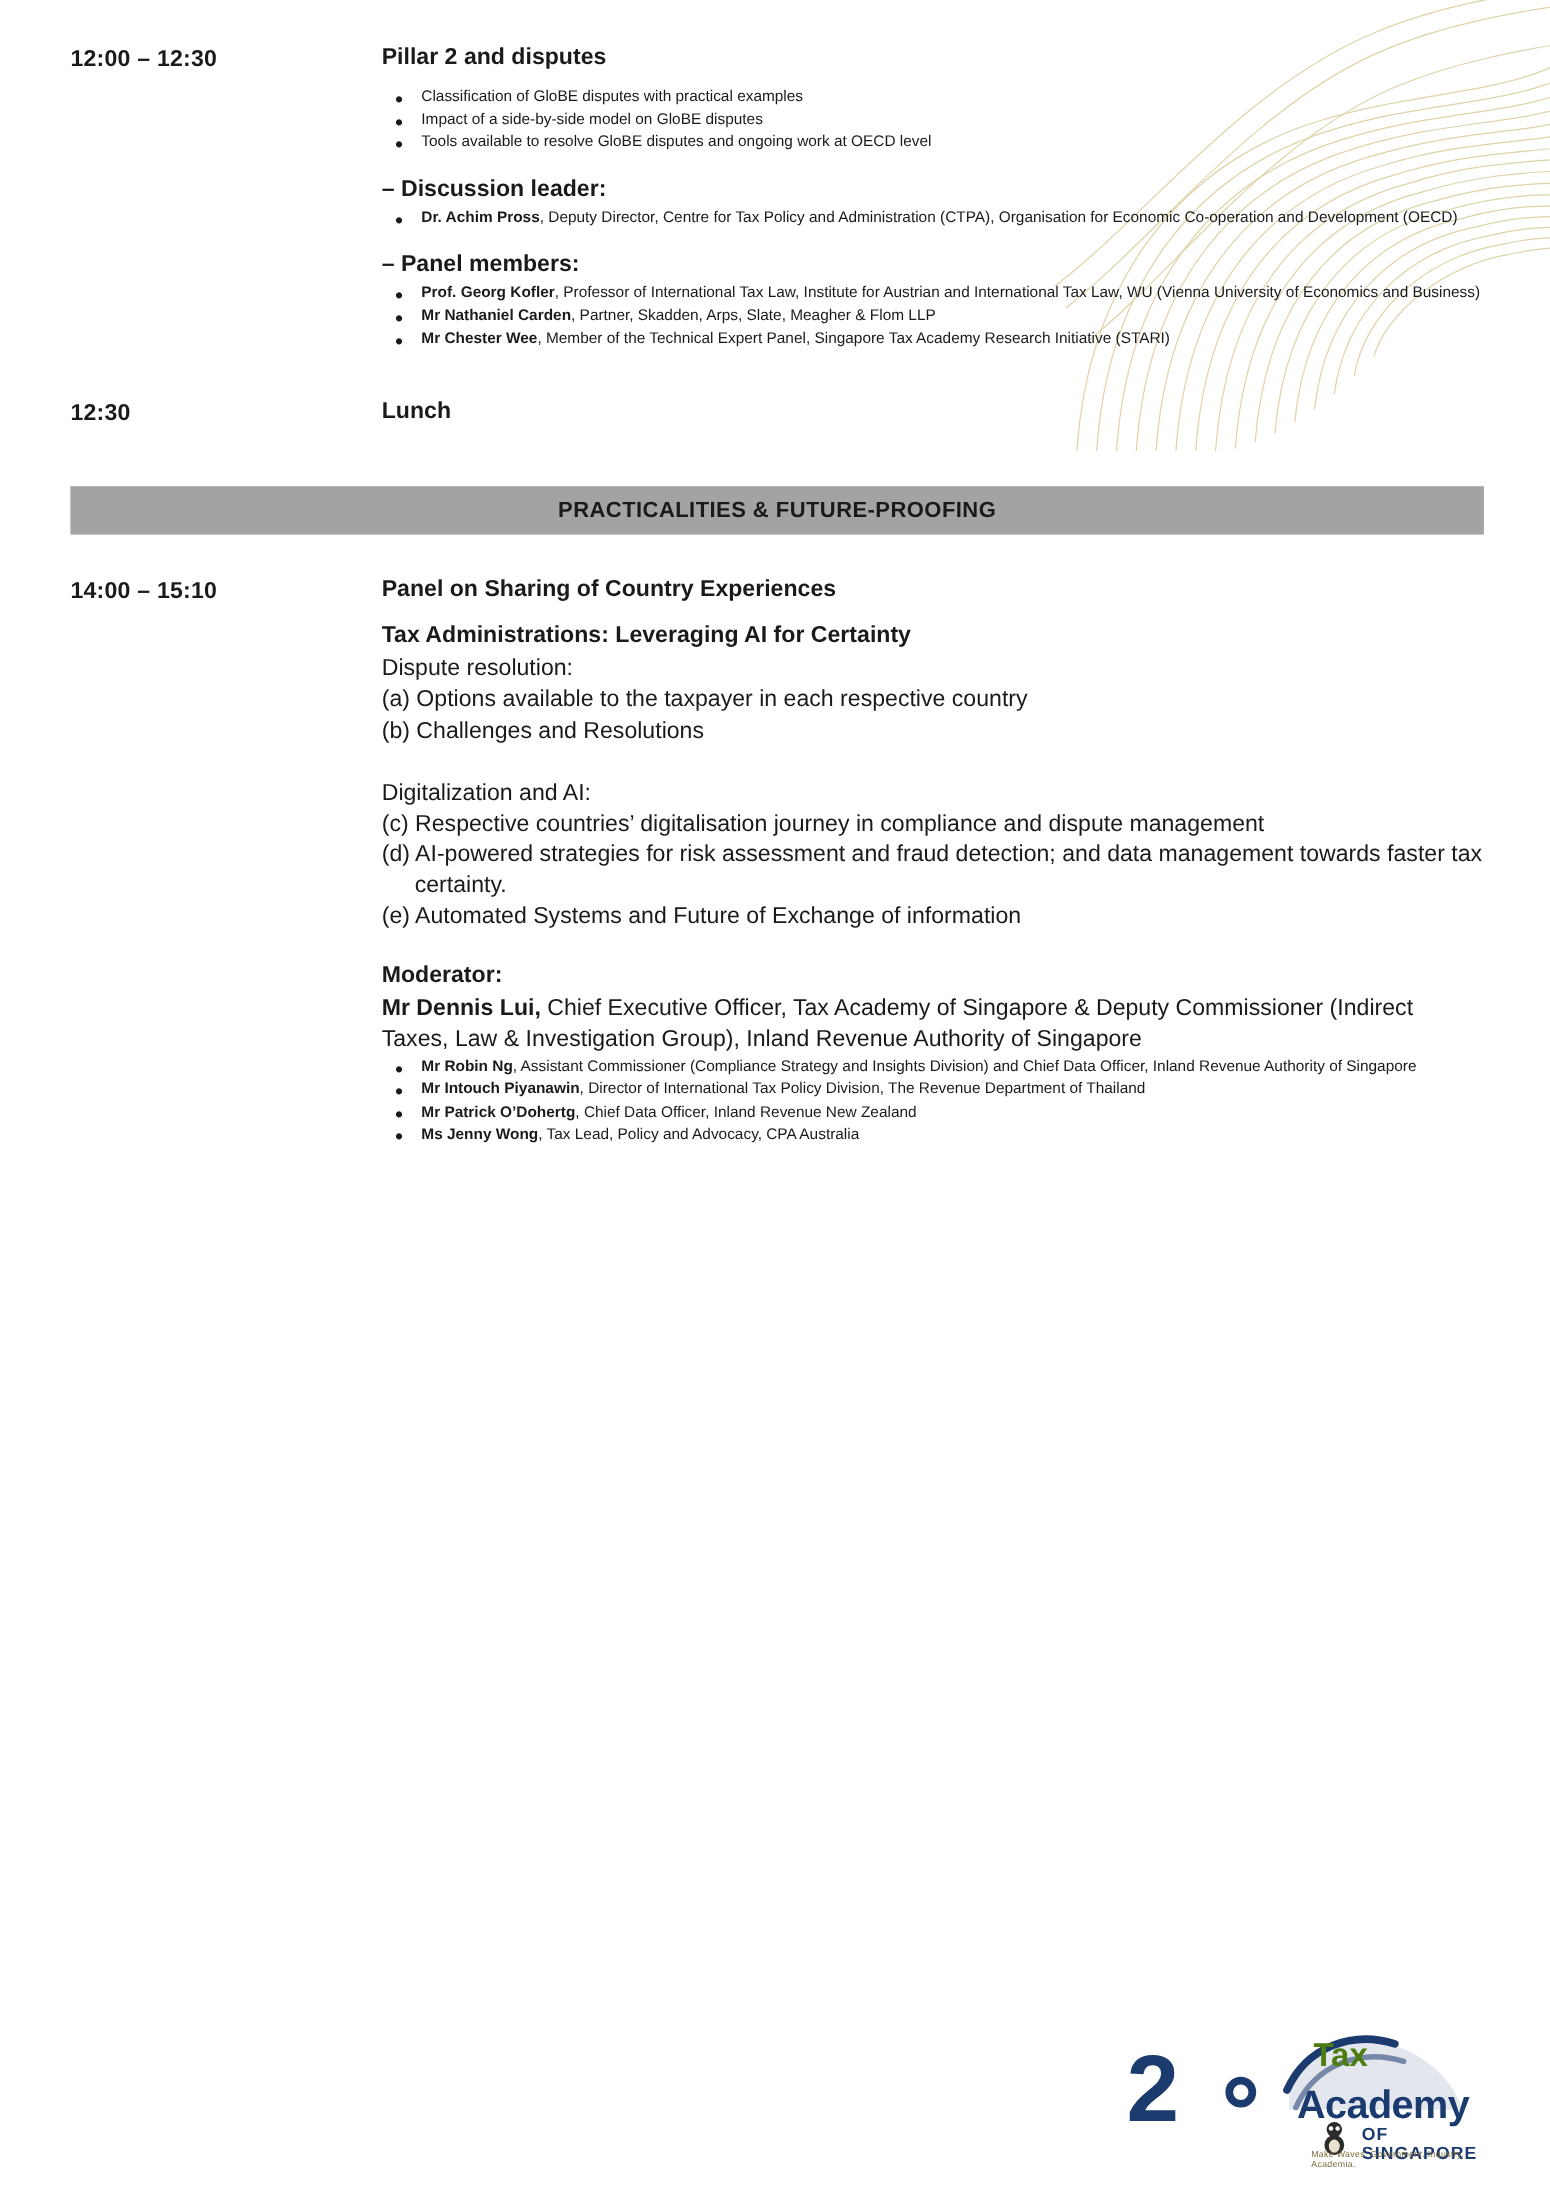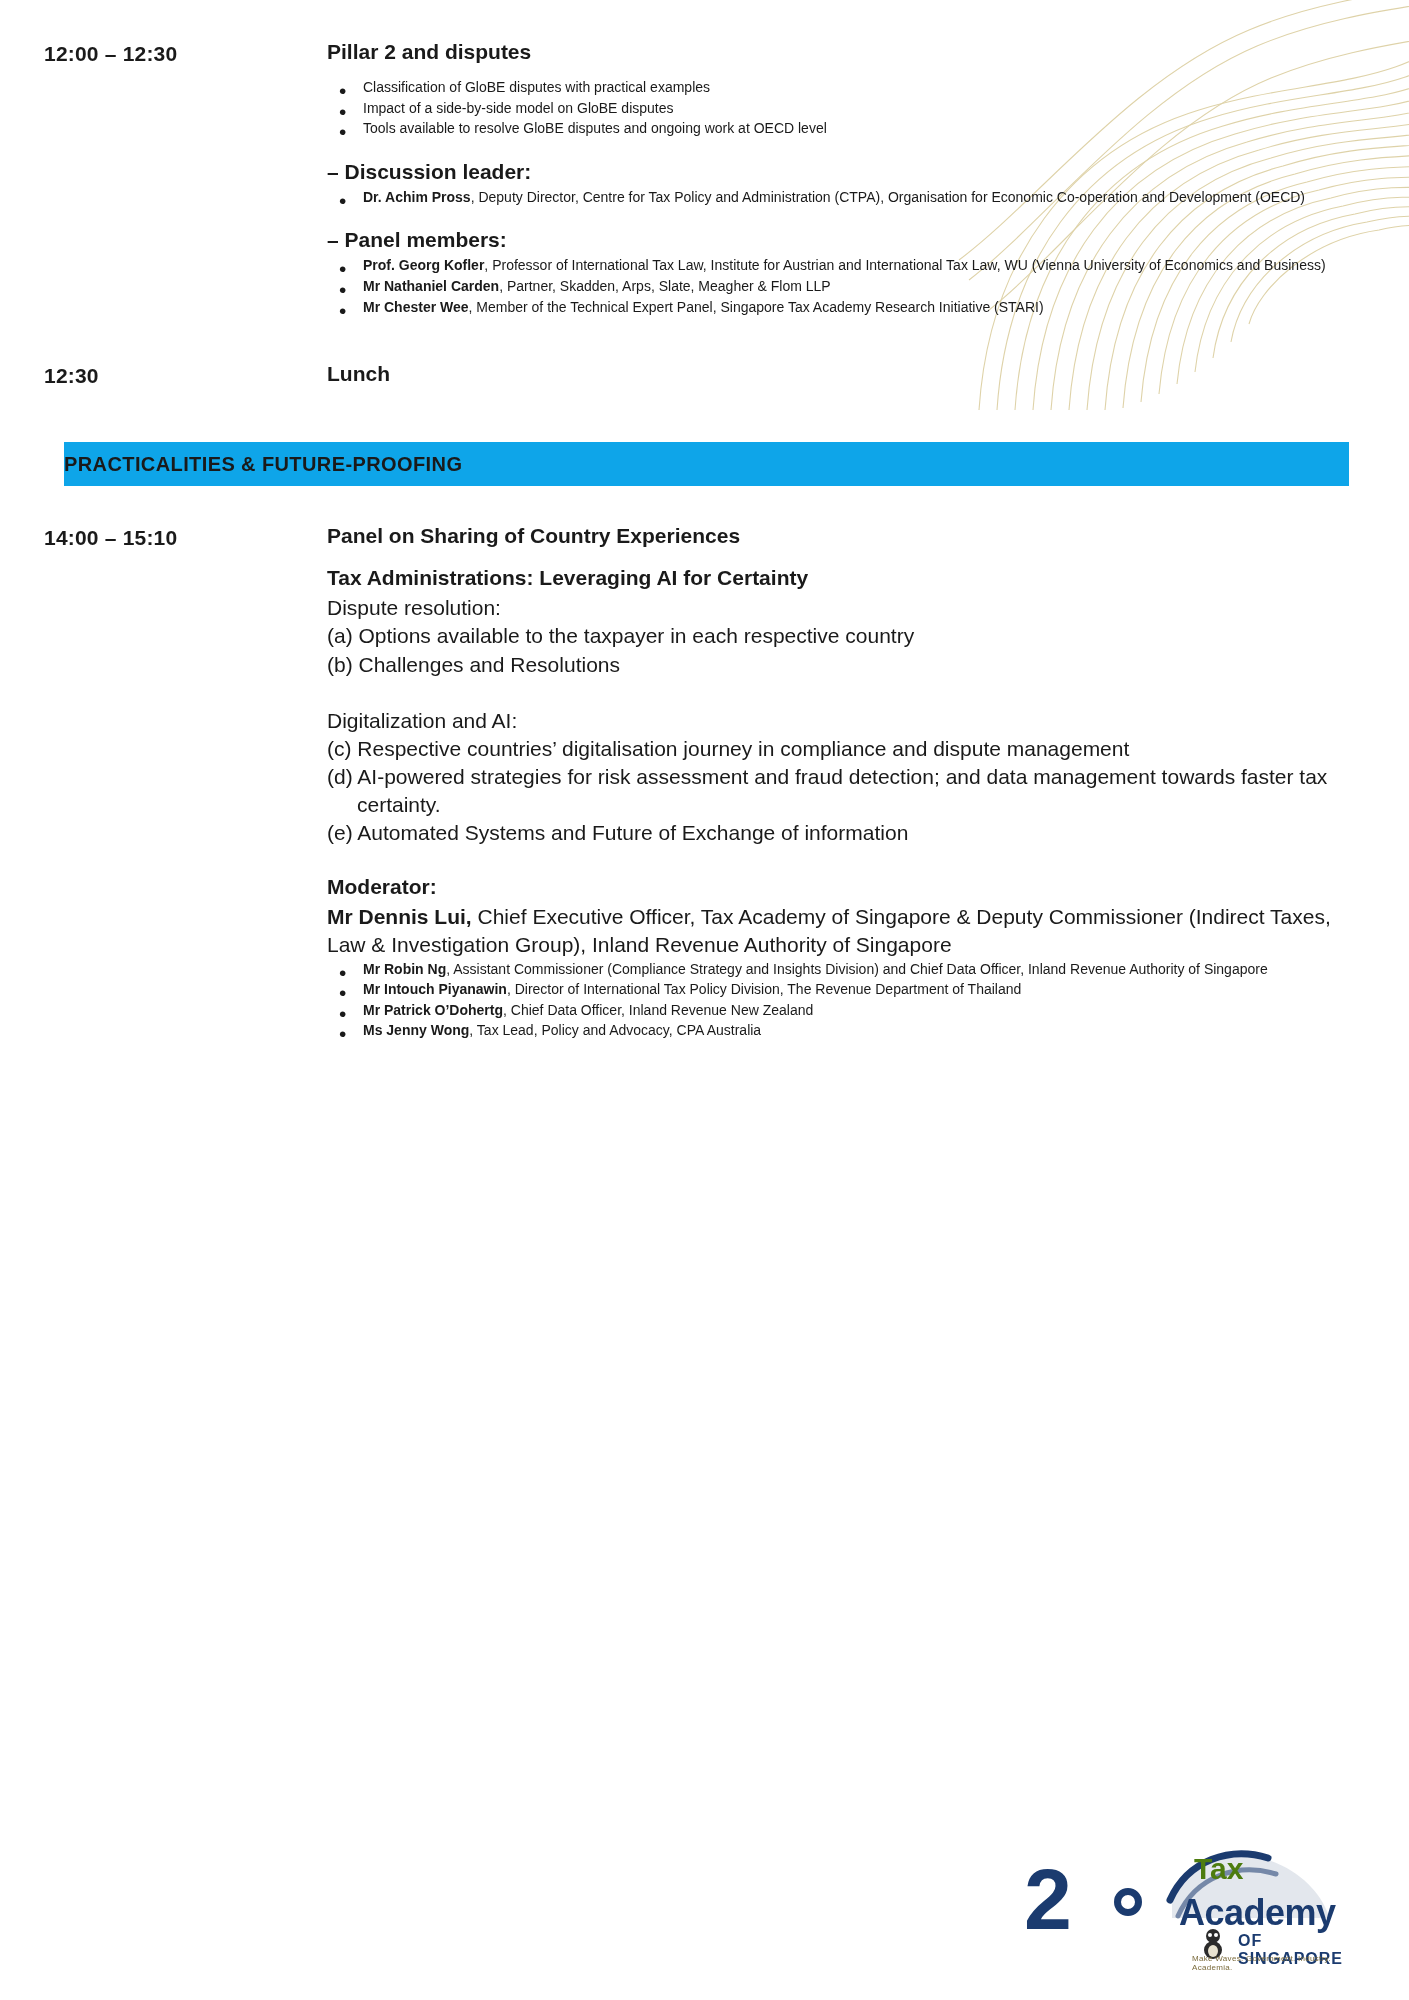--- a/index.html
+++ b/index.html
@@ -27,21 +27,21 @@
     right: -60px;
     width: 520px;
     height: 460px;
     pointer-events: none;
     z-index: 0;
   }
 
   .content {
     position: relative;
     z-index: 2;
-    padding-left: 44px;
+    padding-left: 64px;
     padding-right: 60px;
   }
 
   .row {
     display: flex;
     align-items: flex-start;
     margin-bottom: 0;
   }
   .time {
     width: 283px;
@@ -94,25 +94,26 @@
     font-size: 21px;
     line-height: 1.34;
     margin: 0;
     padding-left: 30px;
     text-indent: -30px;
   }
   .spacer-md { height: 28px; }
   .spacer-lg { height: 44px; }
 
   .band {
-    background: #0ea5e9;
+    background: #a3a3a3;
     height: 44px;
     margin: 42px 0 38px 0;
     display: flex;
     align-items: center;
+    justify-content: center;
     margin-left: 64px;
     margin-right: 60px;
     position: relative;
     z-index: 2;
   }
   .band-text {
     font-size: 20px;
     font-weight: bold;
     letter-spacing: 0.4px;
     color: #1a1a1a;

